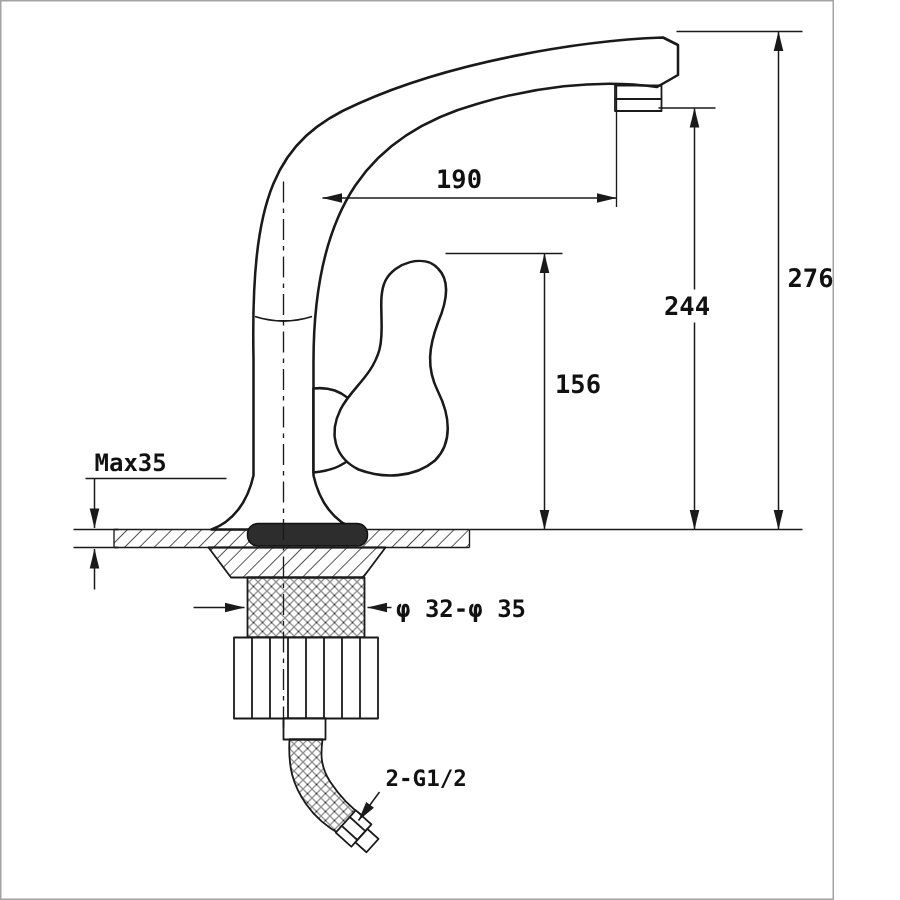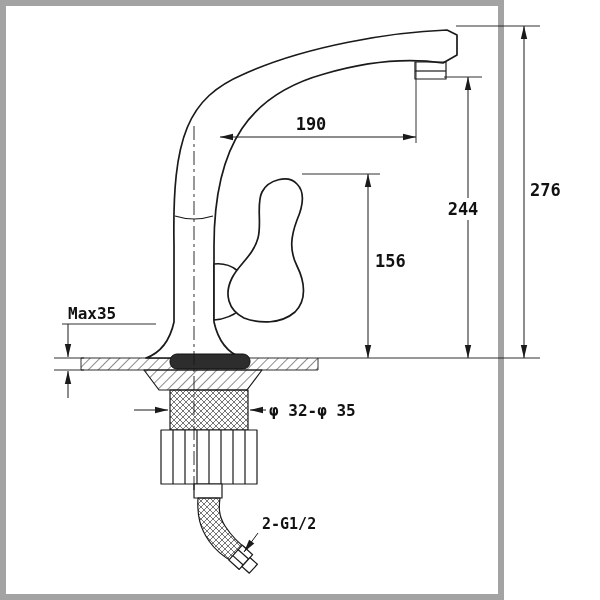--- a/index.html
+++ b/index.html
@@ -1,21 +1,21 @@
 <!DOCTYPE html>
 <html><head>
 <meta charset="utf-8">
 <style>
   html, body { margin: 0; padding: 0; background: #fff; }
   .stage {
     position: relative;
-    width: 504px;
+    width: 556px;
     height: 600px;
     background: #ffffff;
-    border: 6px solid #a3a3a3;
+    border: 1px solid #a3a3a3;
     box-sizing: border-box;
     font-family: "DejaVu Sans Mono", monospace;
   }
   svg { display: block; }
   .ol   { fill: #ffffff; stroke: #1a1a1a; stroke-width: 1.7; stroke-linejoin: round; }
   .th   { fill: none;    stroke: #1a1a1a; stroke-width: 1.2; stroke-linejoin: round; }
   .hw   { stroke: #1a1a1a; stroke-width: 1.2; stroke-linejoin: round; }
   .dim  { stroke: #1a1a1a; stroke-width: 1;   fill: none; }
   .ext  { stroke: #1a1a1a; stroke-width: 0.9; fill: none; }
   .cl   { stroke: #1a1a1a; stroke-width: 0.9; fill: none; stroke-dasharray: 14 4 3 4; }

